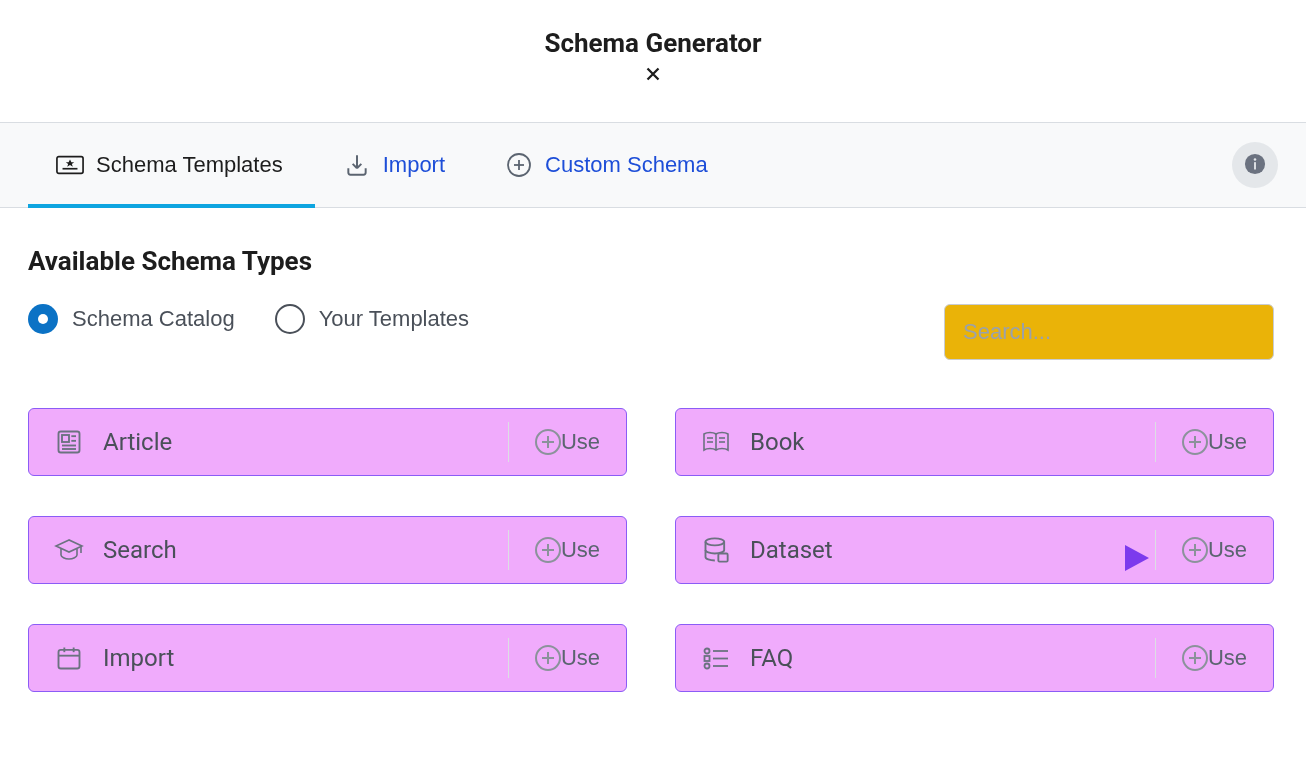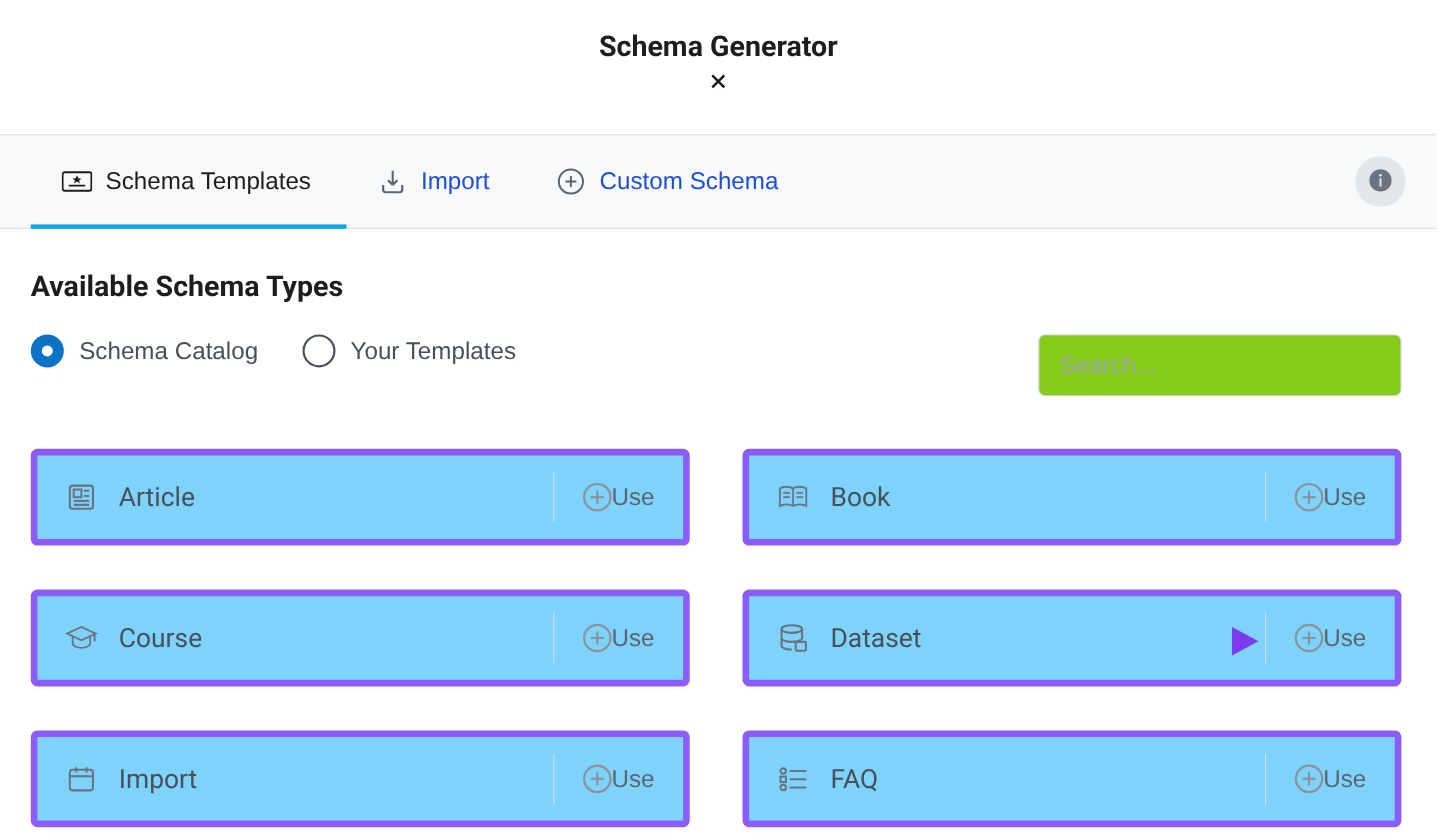--- a/index.html
+++ b/index.html
@@ -111,34 +111,34 @@
   }
   .search-box {
     margin-left:auto;
     width:330px;
     height:56px;
     border:1px solid #c8ccd2;
     border-radius:6px;
     padding:0 18px;
     font-size:22px;
     color:#4a5059;
-    background:#84cc16;
+    background:#eab308;
   }
   .search-box::placeholder { color:#9aa1ab; }
   .cards-grid {
     display:grid;
     grid-template-columns: 1fr 1fr;
     gap: 40px 48px;
   }
   .card {
     display:flex; align-items:center;
-    border:6px solid #8b5cf6;
+    border:1px solid #8b5cf6;
     border-radius:6px;
-    background:#7dd3fc;
-    height:88px;
+    background:#f0abfc;
+    height:68px;
     padding:0 0 0 22px;
   }
   .card-icon {
     width:36px; height:36px; display:flex; align-items:center; justify-content:center;
     color:#6b7280; flex-shrink:0;
   }
   .card-label {
     font-size:24px; color:#4a5059; margin-left:16px;
   }
   .use-part {
@@ -277,21 +277,21 @@
     </div>
 
     <div class="card">
       <span class="card-icon">
         <svg width="30" height="26" viewBox="0 0 30 26" fill="none" stroke="currentColor" stroke-width="1.6">
             <path d="M15 3L2 9l13 6 13-6-13-6z"></path>
             <path d="M7 12v6c0 2 4 4 8 4s8-2 8-4v-6"></path>
             <line x1="27" y1="9" x2="27" y2="16"></line>
           </svg>
       </span>
-      <span class="card-label">Course</span>
+      <span class="card-label">Search</span>
       <button class="use-part">
         <span class="plus-circ"></span>
         <span>Use</span>
       </button>
     </div>
 
     <div class="card" style="position:relative;">
       <span class="card-icon">
         <svg width="28" height="28" viewBox="0 0 24 24" fill="none" stroke="currentColor" stroke-width="1.6">
             <ellipse cx="11" cy="5" rx="8" ry="3"></ellipse>

